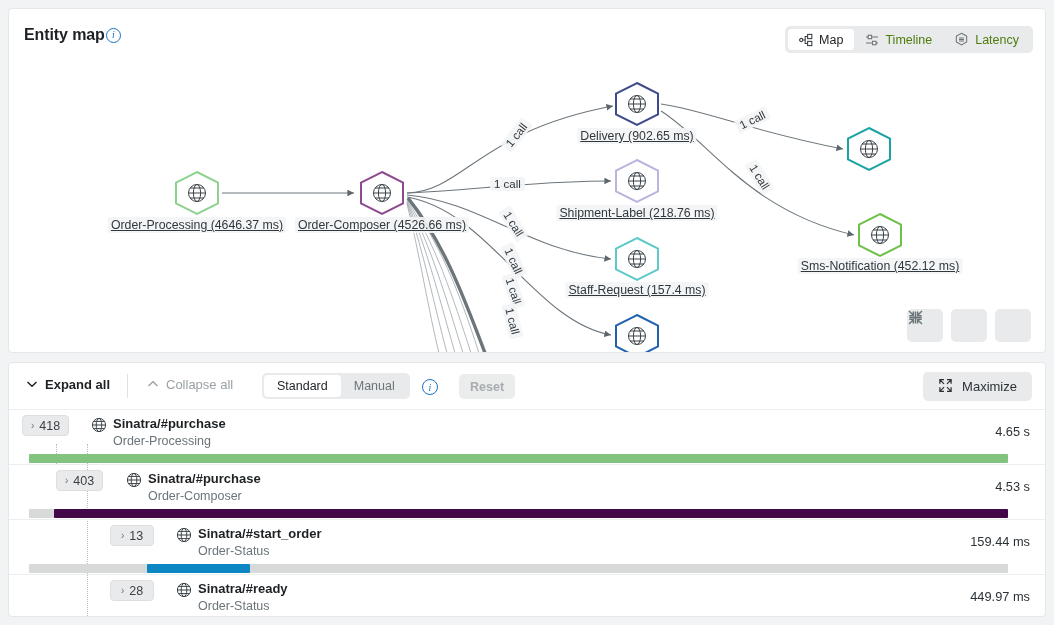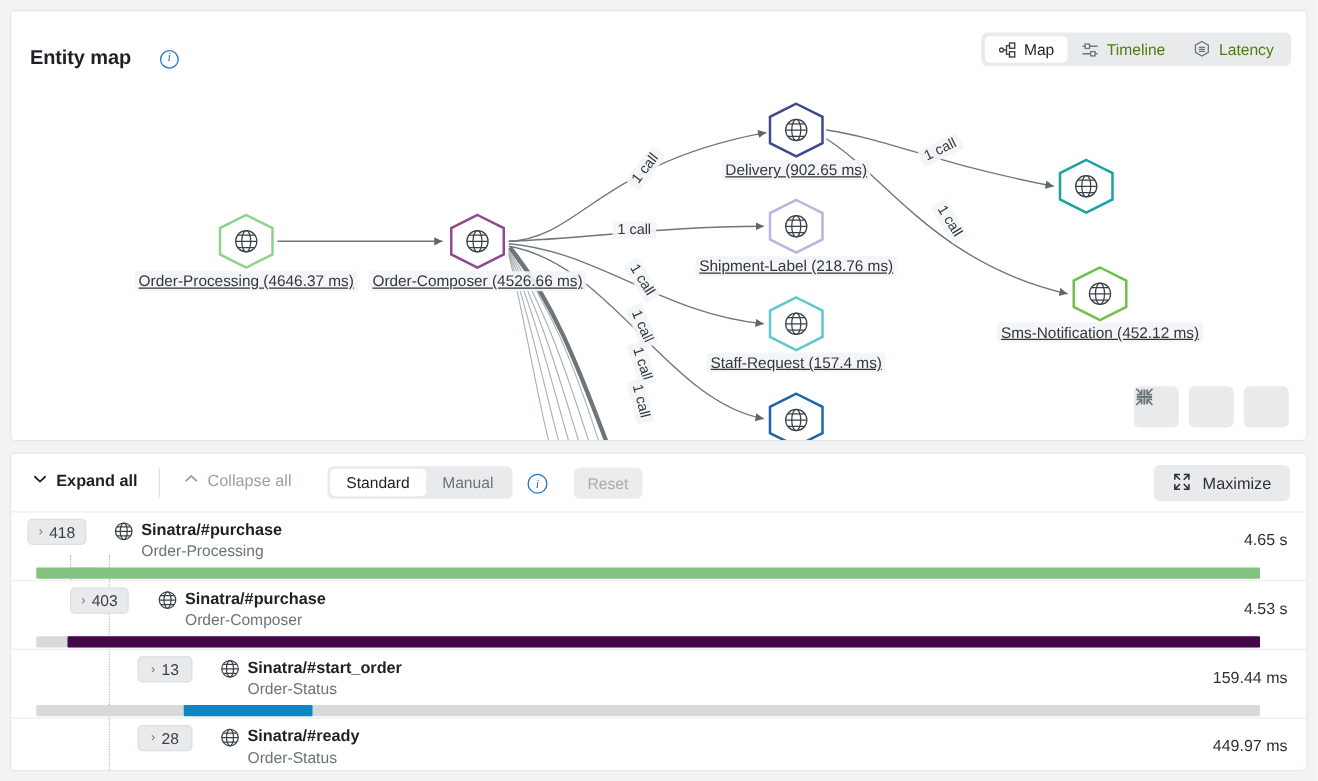--- a/index.html
+++ b/index.html
@@ -16,22 +16,22 @@
     left: 8px; top: 8px;
     width: 1038px; height: 345px;
     background: #ffffff;
     border-radius: 4px;
     border: 1px solid #e6e7e8;
   }
   .map-header {
     position: absolute; left: 0; top: 0; width: 100%; height: 62px;
   }
   .title-row {
-    position: absolute; left: 15px; top: 29px;
-    display: flex; align-items: center; gap: 23px;
+    position: absolute; left: 15px; top: 17px;
+    display: flex; align-items: center; gap: 1px;
   }
   .title-row .ttl {
     font-size: 16px; font-weight: bold; color: #1d2124; letter-spacing: -0.1px;
   }
   .info-circle {
     width: 15px; height: 15px; border-radius: 50%;
     border: 1.3px solid #1a73c4; color: #1a73c4;
     font-size: 10px; font-style: italic; font-family: "Liberation Serif", serif;
     display: flex; align-items: center; justify-content: center;
     line-height: 1; cursor: pointer;
@@ -131,21 +131,21 @@
     position: absolute; left: 413px; top: 16px;
     width: 16px; height: 16px; border-radius: 50%;
     border: 1.3px solid #1a73c4; color: #1a73c4;
     font-size: 10px; font-style: italic; font-family: "Liberation Serif", serif;
     display: flex; align-items: center; justify-content: center; cursor: pointer;
   }
   .reset-btn {
     position: absolute; left: 450px; top: 11px;
     height: 25px; padding: 0 11px; border-radius: 5px;
     background: #ebecec; color: #a7adb1; font-size: 12.5px;
-    display: flex; align-items: center; cursor: pointer;
+    display: flex; align-items: center; cursor: pointer; font-weight: bold;
   }
   .maximize-btn {
     position: absolute; right: 13px; top: 9px;
     height: 29px; padding: 0 15px; border-radius: 5px;
     background: #e9eaeb; color: #2b3236; font-size: 13px;
     display: flex; align-items: center; gap: 9px; cursor: pointer;
   }
 
   .wf-body { position: relative; width: 100%; height: 208px; }
 

